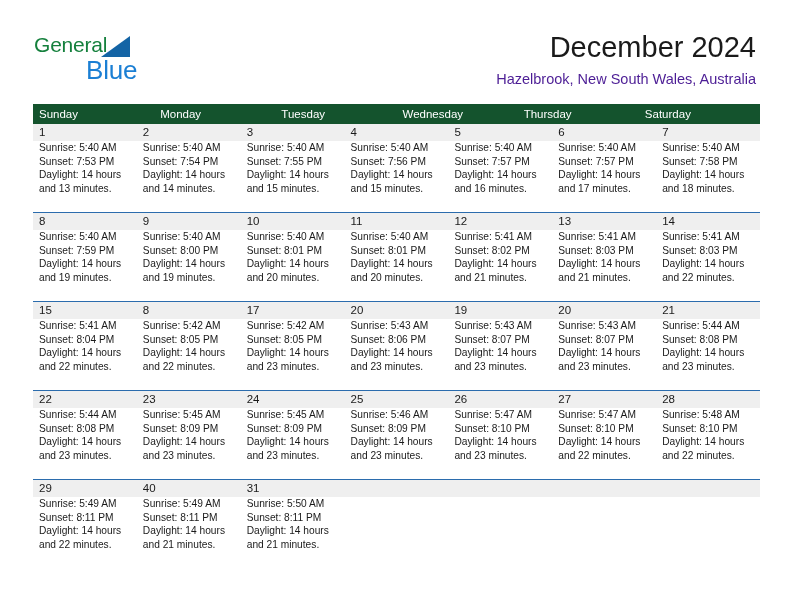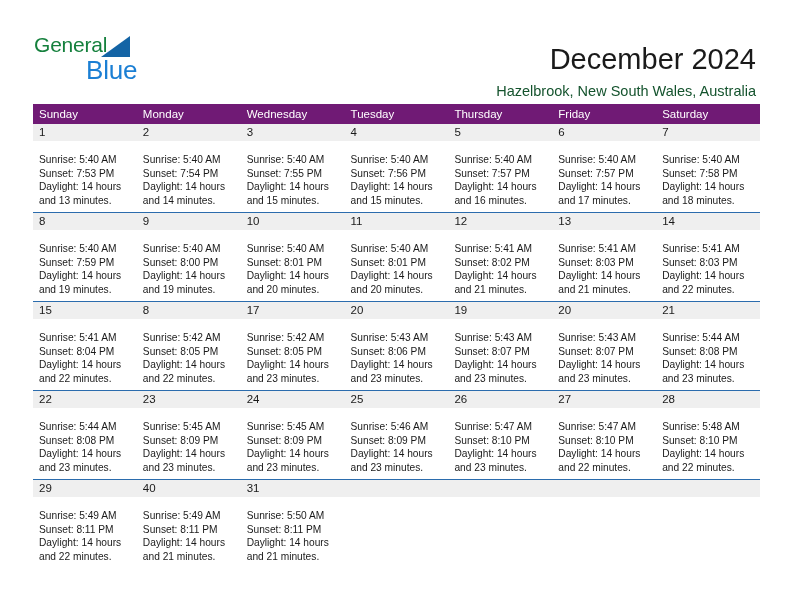--- a/index.html
+++ b/index.html
@@ -71,42 +71,41 @@
     right: 36px;
     top: 30px;
     text-align: right;
   }
   .month-title {
     font-size: 29px;
     font-weight: normal;
     color: #1a1a1a;
     line-height: 34px;
     white-space: nowrap;
-    margin-top: 12px;
   }
   .location {
     margin-top: 7px;
     font-size: 14.5px;
-    color: #14532d;
+    color: #4c1d95;
     line-height: 17px;
     white-space: nowrap;
   }
 
   
   .calendar {
     position: absolute;
     left: 33px;
     top: 104px;
     width: 727px;
   }
 
   .dow-row {
     display: flex;
     width: 100%;
-    background: #701a75;
+    background: #14532d;
   }
   .dow-cell {
     flex: 1 1 0;
     height: 20px;
     line-height: 20px;
     padding-left: 6px;
     box-sizing: border-box;
     color: #ffffff;
     font-size: 11.5px;
     white-space: nowrap;
@@ -141,21 +140,21 @@
     padding-left: 6px;
     font-size: 11.5px;
     color: #1a1a1a;
     box-sizing: border-box;
   }
   .day-cell.empty .day-number {
     background: #efefef;
   }
 
   .day-body {
-    padding: 12px 4px 0 6px;
+    padding: 0 4px 0 6px;
     font-size: 10.2px;
     line-height: 13.6px;
     color: #1a1a1a;
   }
   .day-body div {
     white-space: nowrap;
     overflow: hidden;
   }
 </style>
 </head>
@@ -176,24 +175,23 @@
       <div class="location">Hazelbrook, New South Wales, Australia</div>
     </div>
 
   </div>
 
   <div class="calendar">
 
     <div class="dow-row">
       <div class="dow-cell">Sunday</div>
       <div class="dow-cell">Monday</div>
+      <div class="dow-cell">Tuesday</div>
       <div class="dow-cell">Wednesday</div>
-      <div class="dow-cell">Tuesday</div>
       <div class="dow-cell">Thursday</div>
-      <div class="dow-cell">Friday</div>
       <div class="dow-cell">Saturday</div>
     </div>
 
     <div class="week-row first">
       <div class="day-cell">
         <div class="day-number">1</div>
         <div class="day-body">
           <div>Sunrise: 5:40 AM</div>
           <div>Sunset: 7:53 PM</div>
           <div>Daylight: 14 hours</div>

